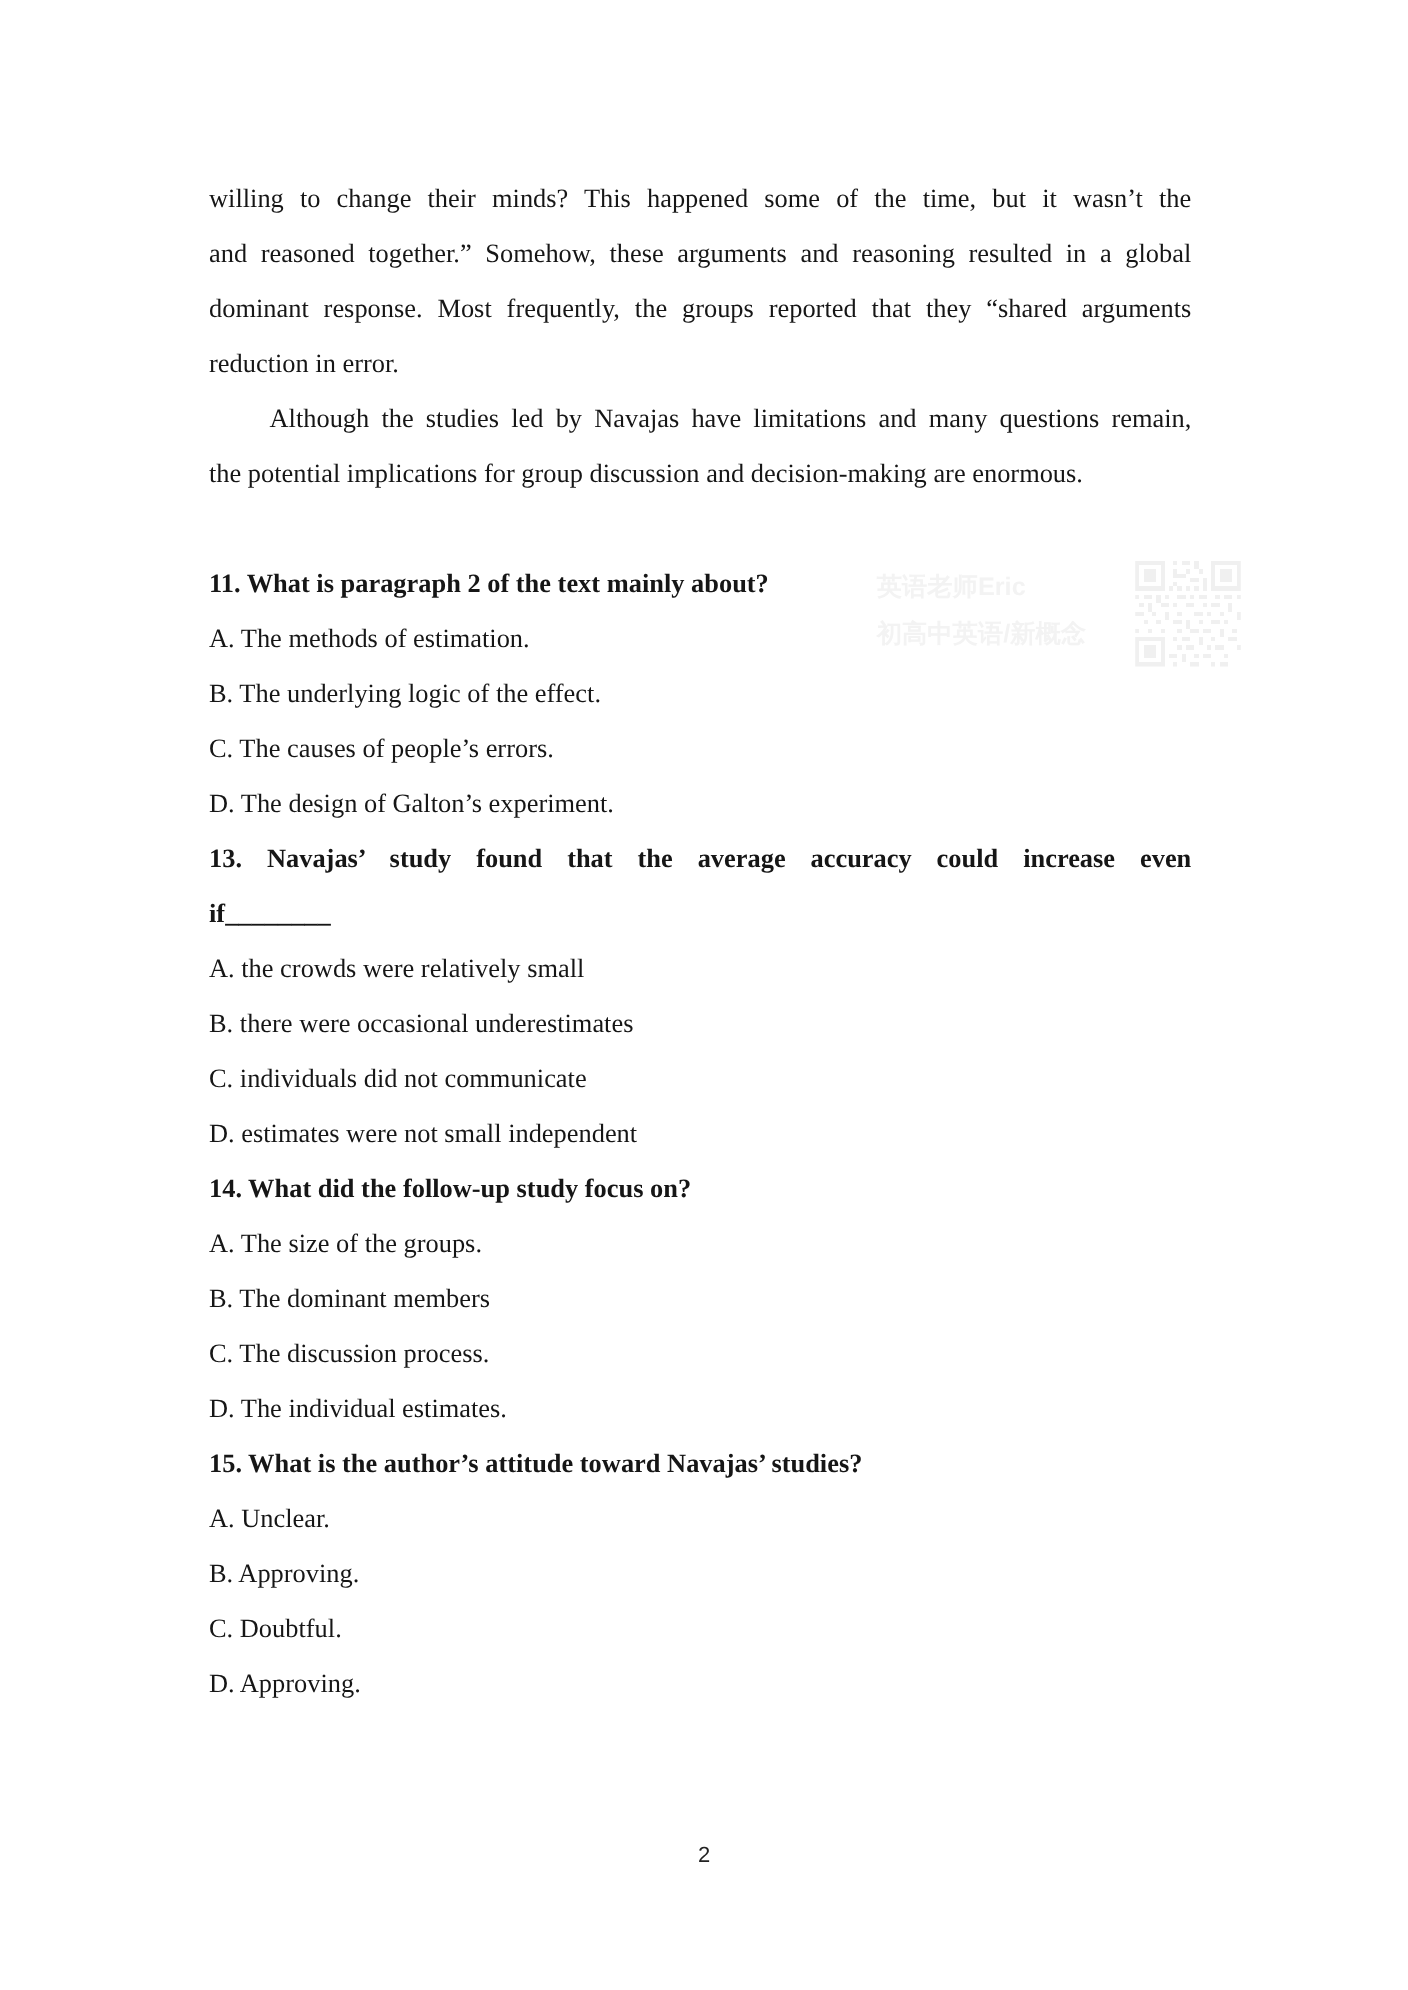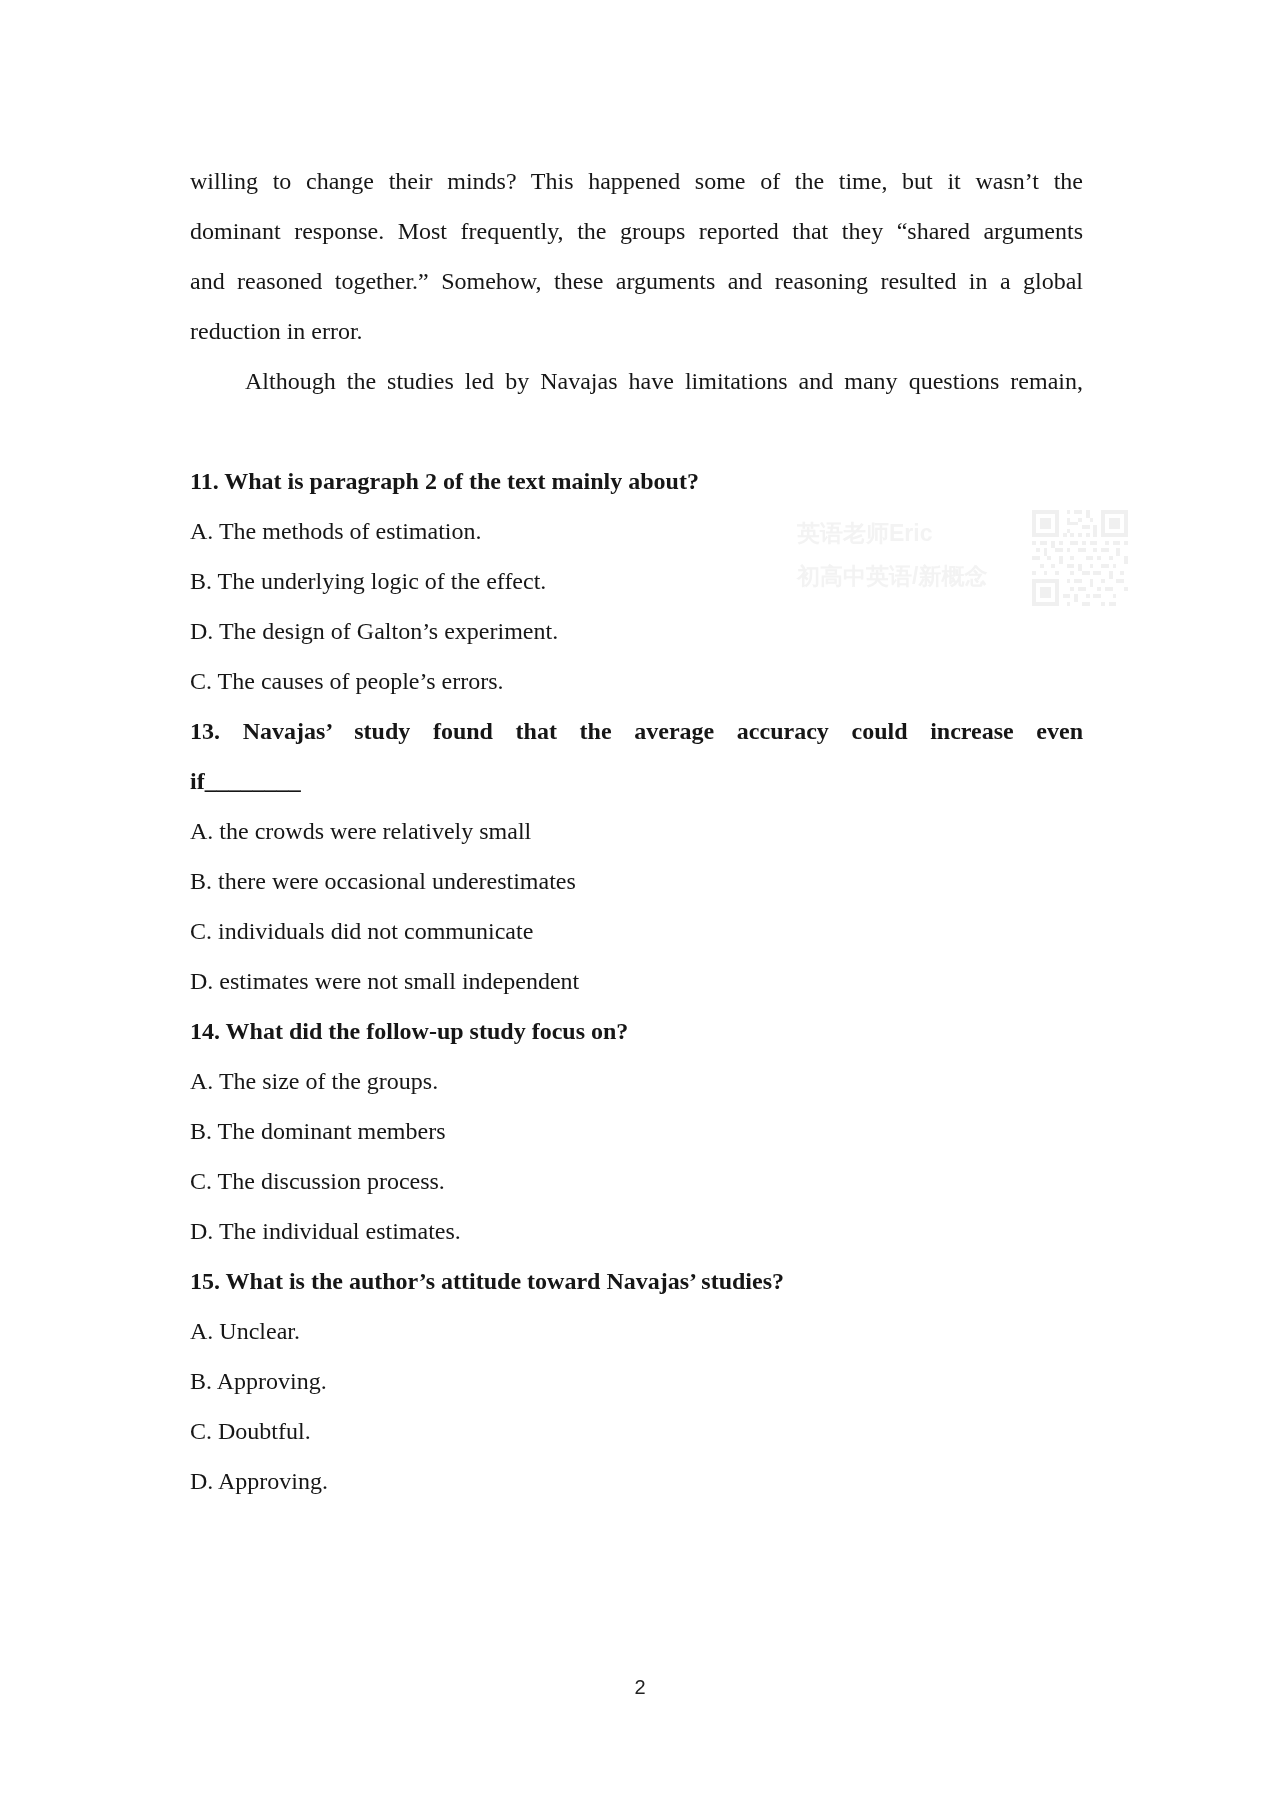--- a/index.html
+++ b/index.html
@@ -62,33 +62,34 @@
   }
 </style>
 </head>
 <body>
 
 <div class="page">
 
   <div class="content">
 
     <div class="ln j">willing to change their minds? This happened some of the time, but it wasn’t the</div>
+    <div class="ln j">and reasoned together.” Somehow, these arguments and reasoning resulted in a global</div>
     <div class="ln j">dominant response. Most frequently, the groups reported that they “shared arguments</div>
-    <div class="ln j">and reasoned together.” Somehow, these arguments and reasoning resulted in a global</div>
     <div class="ln">reduction in error.</div>
 
     <div class="ln j ind">Although the studies led by Navajas have limitations and many questions remain,</div>
+    <div class="ln">the potential implications for group discussion and decision-making are enormous.</div>
 
     <div class="blank"></div>
 
     <div class="ln b">11. What is paragraph 2 of the text mainly about?</div>
     <div class="ln">A. The methods of estimation.</div>
     <div class="ln">B. The underlying logic of the effect.</div>
+    <div class="ln">C. The causes of people’s errors.</div>
     <div class="ln">D. The design of Galton’s experiment.</div>
-    <div class="ln">C. The causes of people’s errors.</div>
 
     <div class="ln b j">13. Navajas’ study found that the average accuracy could increase even</div>
     <div class="ln b">if________</div>
     <div class="ln">A. the crowds were relatively small</div>
     <div class="ln">B. there were occasional underestimates</div>
     <div class="ln">C. individuals did not communicate</div>
     <div class="ln">D. estimates were not small independent</div>
 
     <div class="ln b">14. What did the follow-up study focus on?</div>
     <div class="ln">A. The size of the groups.</div>

